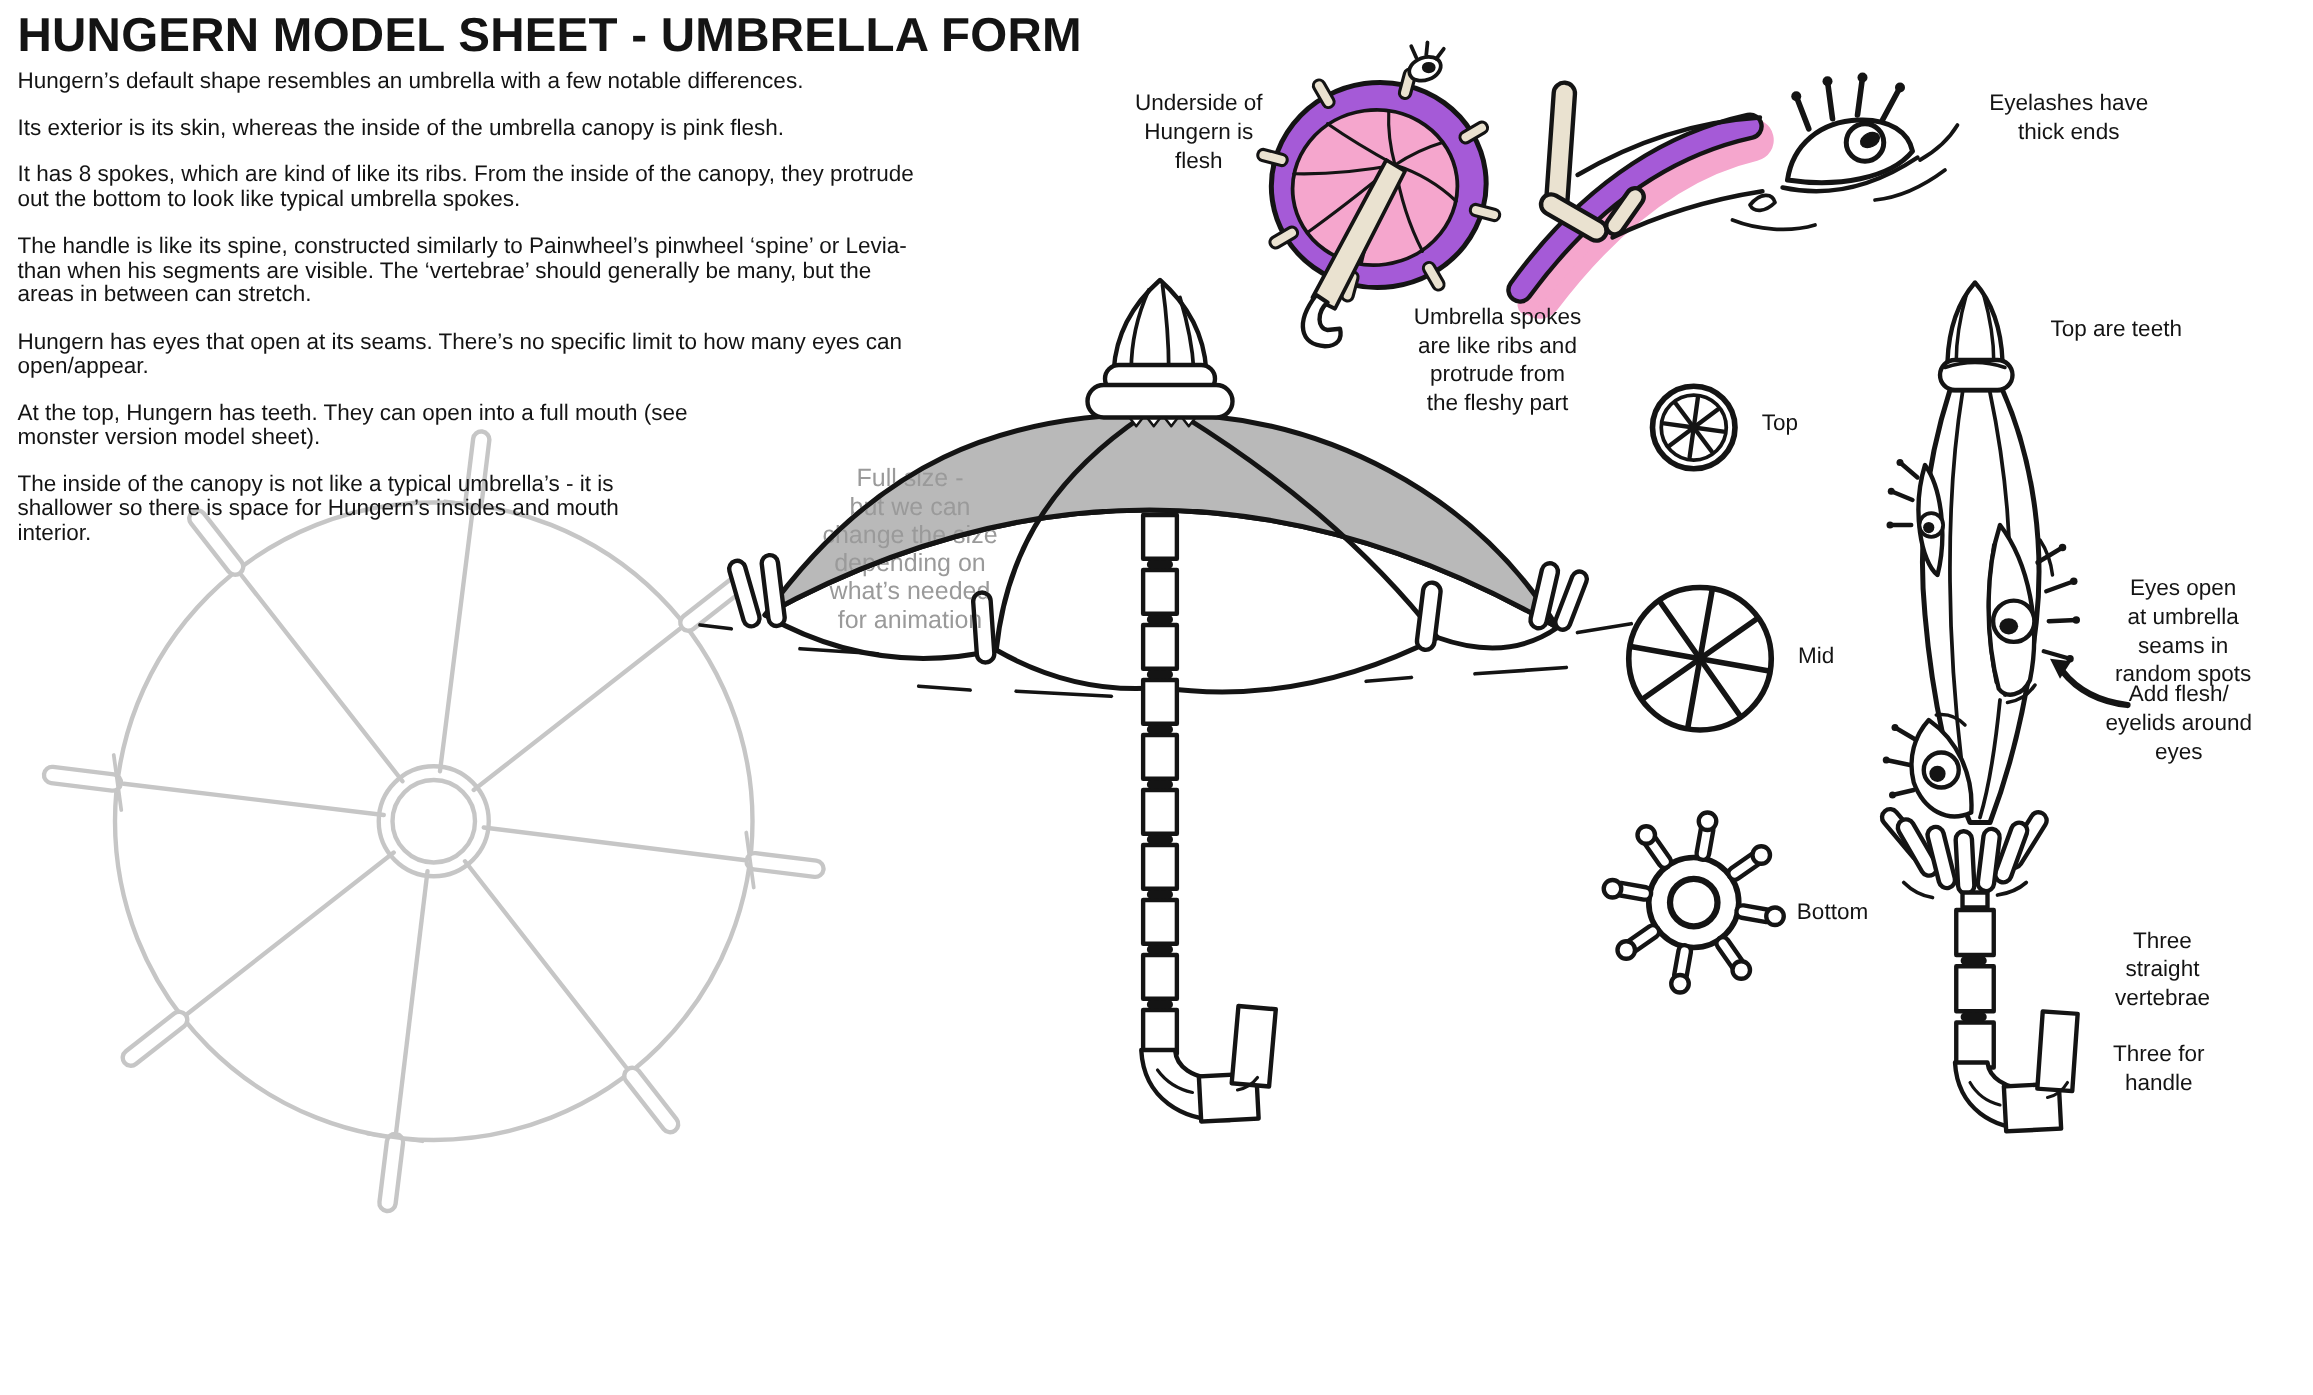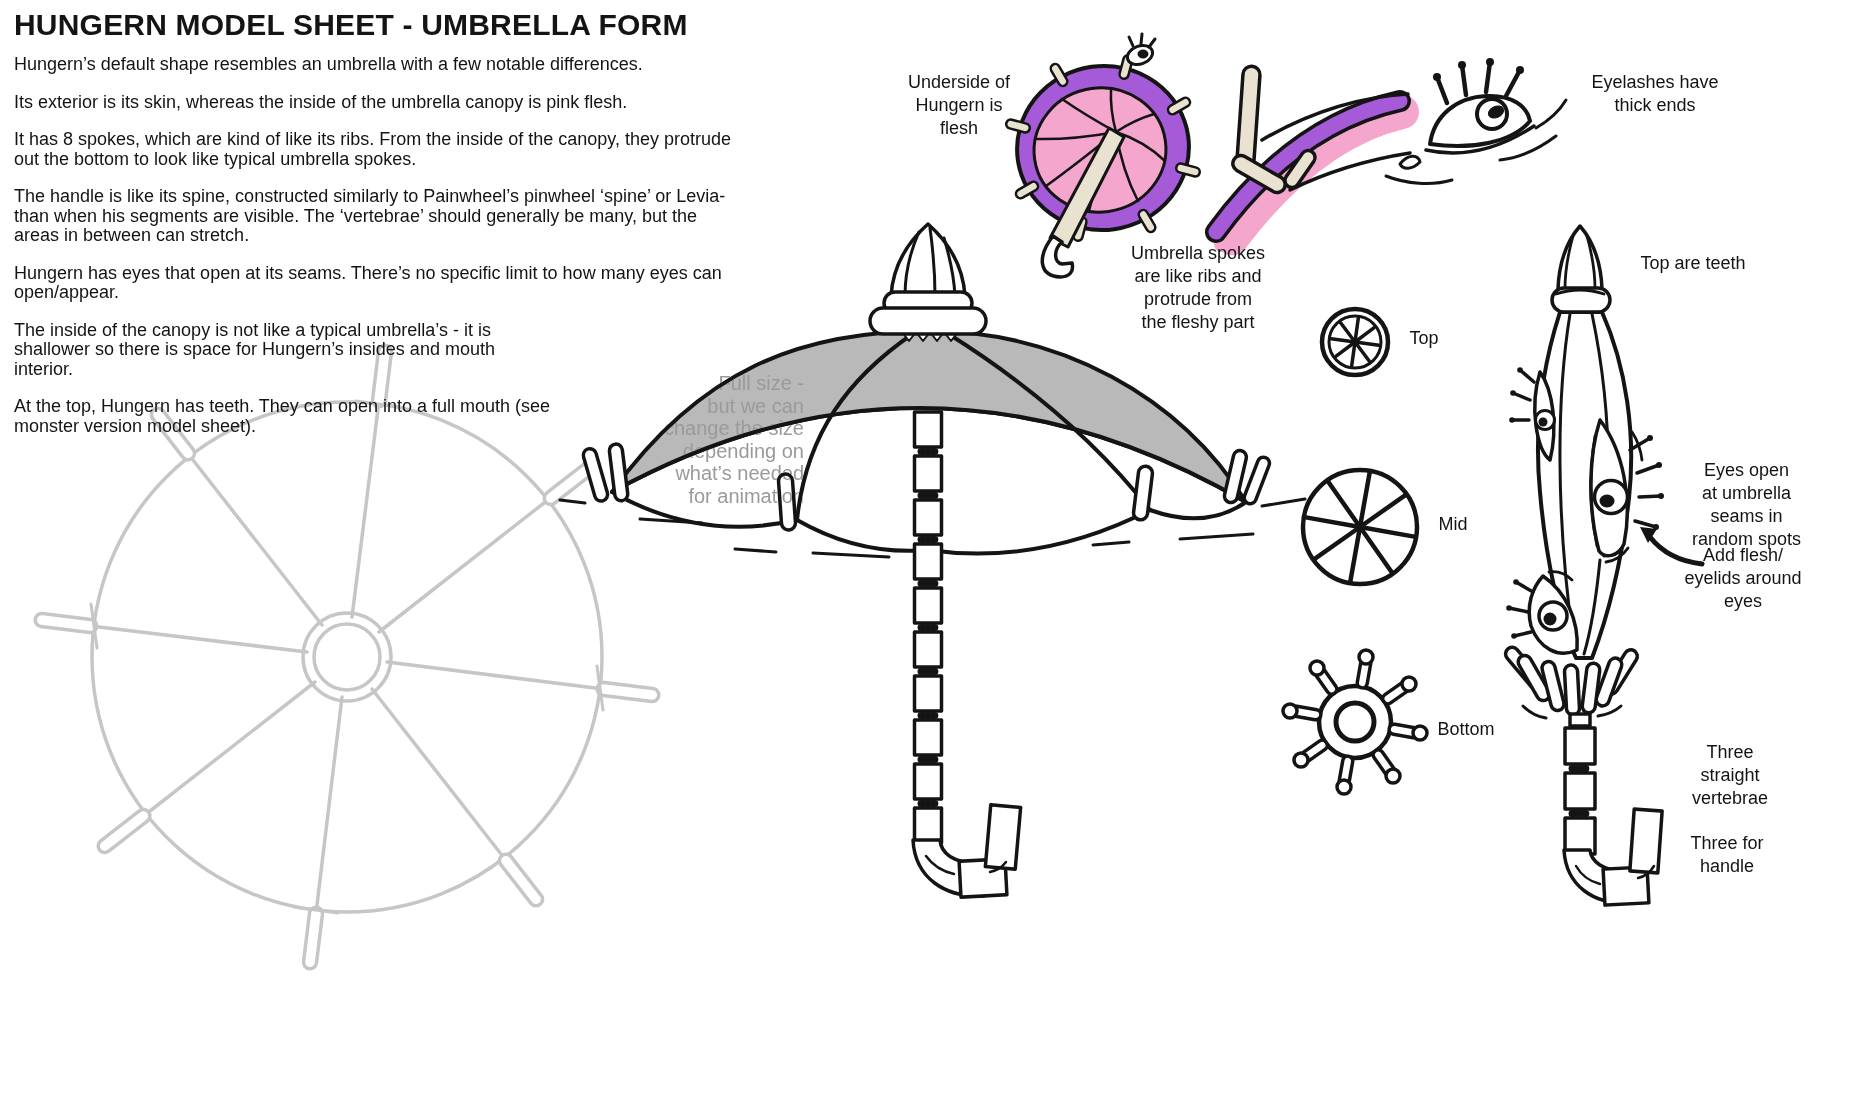--- a/index.html
+++ b/index.html
@@ -1,28 +1,28 @@
 <!DOCTYPE html>
 <html style="--ink: #141414; --canopy-gray: #b9b9b9; --flesh-pink: #f5a6cd; --purple: #a55ad7; --bone: #eae2d0; --faint-gray: #c6c6c6; --watermark-gray: #9a9a9a;"><head>
 <meta charset="utf-8">
 <style>
   html,body{margin:0;padding:0;background:#fff;}
   body{width:1850px;height:1116px;position:relative;overflow:hidden;
        font-family:"Liberation Sans",sans-serif;color:#141414;}
   #scene{position:absolute;left:0;top:0;}
   svg .ink{stroke:var(--ink);}
   svg{stroke-linecap:round;stroke-linejoin:round;}
-  .title{position:absolute;left:14px;top:8px;font-size:30px;font-weight:bold;
+  .title{position:absolute;left:14px;top:8px;font-size:38px;font-weight:bold;
          letter-spacing:.2px;white-space:nowrap;}
   .text-col{position:absolute;left:14px;top:55px;width:820px;font-size:18px;
             line-height:19.5px;}
   .text-col p{margin:0 0 18px 0;white-space:pre-line;}
   .anno{position:absolute;white-space:pre-line;text-align:center;font-size:18px;
         line-height:23px;}
-  .watermark{position:absolute;left:604px;top:372px;width:200px;text-align:right;
+  .watermark{position:absolute;left:628px;top:372px;width:200px;text-align:center;
              font-size:20px;line-height:22.5px;color:var(--watermark-gray);
              white-space:pre-line;mix-blend-mode:darken;}
 </style>
 </head>
 <body>
 
 <svg id="scene" width="1850" height="1116" viewBox="0 0 1850 1116">
 
   <g fill="none" stroke="var(--faint-gray)" stroke-width="3.5">
     <circle cx="347" cy="657" r="255"></circle>
@@ -333,25 +333,25 @@
 <div class="text-col">
   <p>Hungern’s default shape resembles an umbrella with a few notable differences.</p>
   <p>Its exterior is its skin, whereas the inside of the umbrella canopy is pink flesh.</p>
   <p>It has 8 spokes, which are kind of like its ribs. From the inside of the canopy, they protrude
 out the bottom to look like typical umbrella spokes.</p>
   <p>The handle is like its spine, constructed similarly to Painwheel’s pinwheel ‘spine’ or Levia-
 than when his segments are visible. The ‘vertebrae’ should generally be many, but the
 areas in between can stretch.</p>
   <p>Hungern has eyes that open at its seams. There’s no specific limit to how many eyes can
 open/appear.</p>
+  <p>At the top, Hungern has teeth. They can open into a full mouth (see
+monster version model sheet).</p>
   <p>The inside of the canopy is not like a typical umbrella’s - it is
 shallower so there is space for Hungern’s insides and mouth
 interior.</p>
-  <p>At the top, Hungern has teeth. They can open into a full mouth (see
-monster version model sheet).</p>
 </div>
 
 <div class="watermark">Full size -
 but we can
 change the size
 depending on
 what’s needed
 for animation</div>
 
 <div class="anno" style="left:889px;top:71px;width:140px;">Underside of

